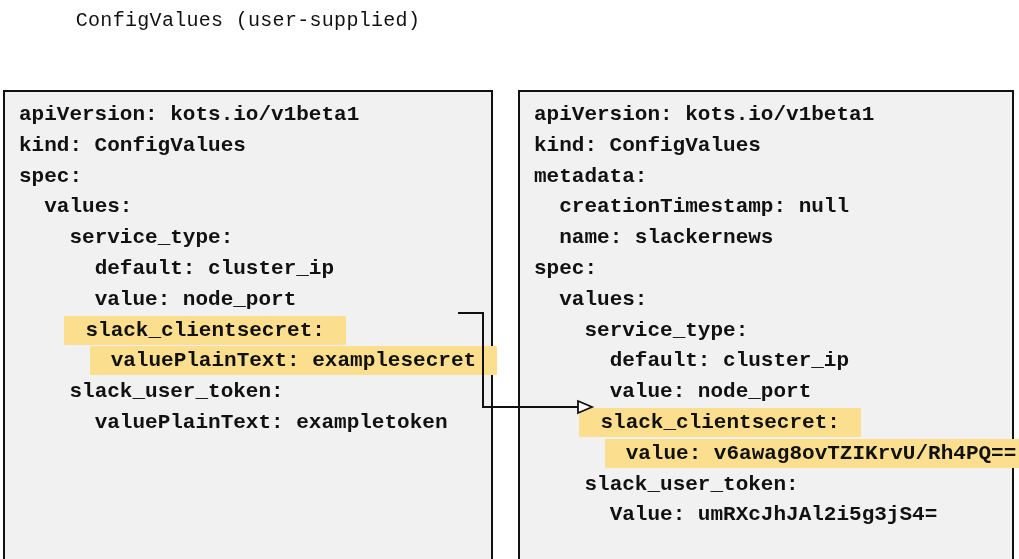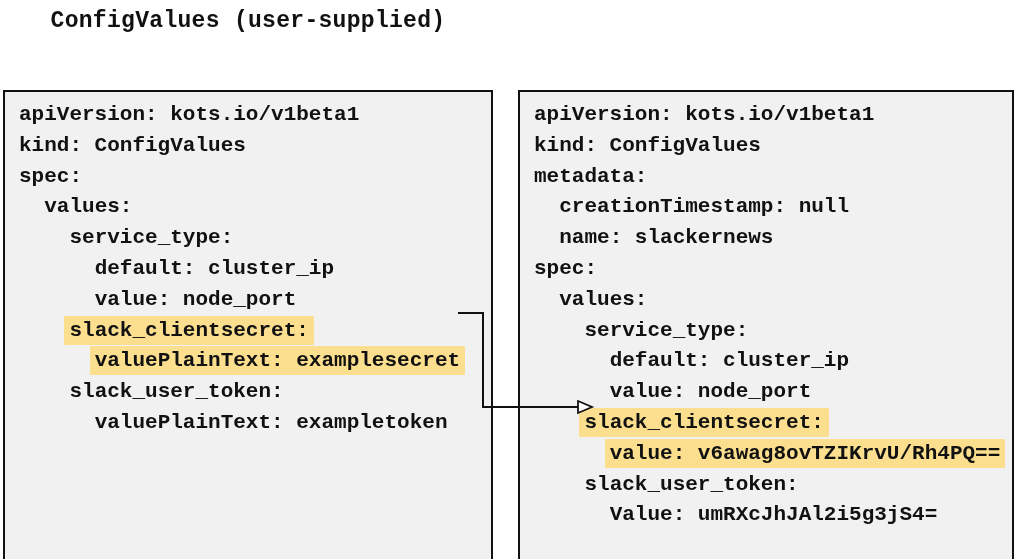--- a/index.html
+++ b/index.html
@@ -10,38 +10,38 @@
   }
   html,body{margin:0;padding:0;}
   body{
     width:1019px;height:559px;background:#ffffff;overflow:hidden;
     font-family:"Liberation Mono","DejaVu Sans Mono",monospace;
     position:relative;
   }
   .stage{position:absolute;inset:0;}
   .panel-title{
     position:absolute;margin:0;top:8px;
-    font-size:23px;line-height:26px;font-weight:bold;color:var(--ink);
+    font-size:20px;line-height:26px;font-weight:normal;color:var(--ink);
     text-align:center;white-space:pre;letter-spacing:0.3px;
   }
   #title-left{left:3px;width:490px;}
   #title-right{left:518px;width:496px;}
   .panel{
     position:absolute;top:42px;height:501px;box-sizing:border-box;
     background:var(--panel-bg);border:2px solid var(--border);
     padding:8px 0 0 14px;
     font-size:21px;font-weight:bold;line-height:30.8px;
     color:var(--ink);white-space:pre;margin-top:48px;
   }
   #panel-left{left:3px;width:490px;}
   #panel-right{left:518px;width:496px;}
   .yaml-line{height:30.8px;white-space:pre;}
   .txt.hl{
     background:var(--highlight);
-    padding:3px 5px;margin-left:-5px;border-radius:1px;
+    padding:3px 21px;margin-left:-5px;border-radius:1px;
   }
   .arrow-overlay{
     position:absolute;left:0;top:0;width:1019px;height:559px;
     pointer-events:none;
   }
 </style>
 </head>
 <body>
 
 <div class="stage">

